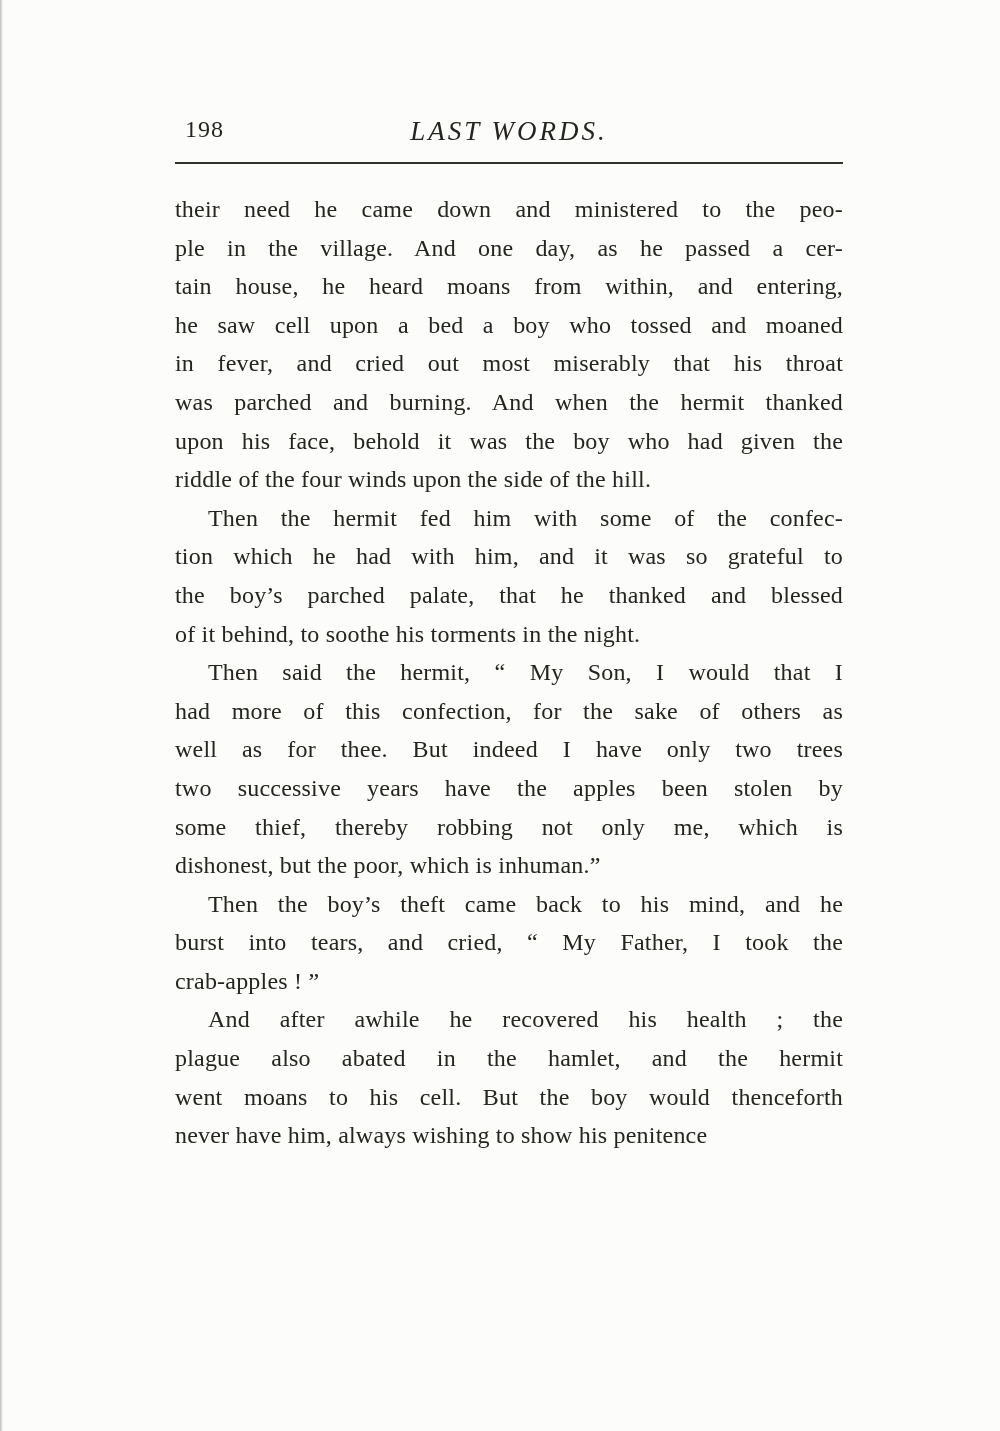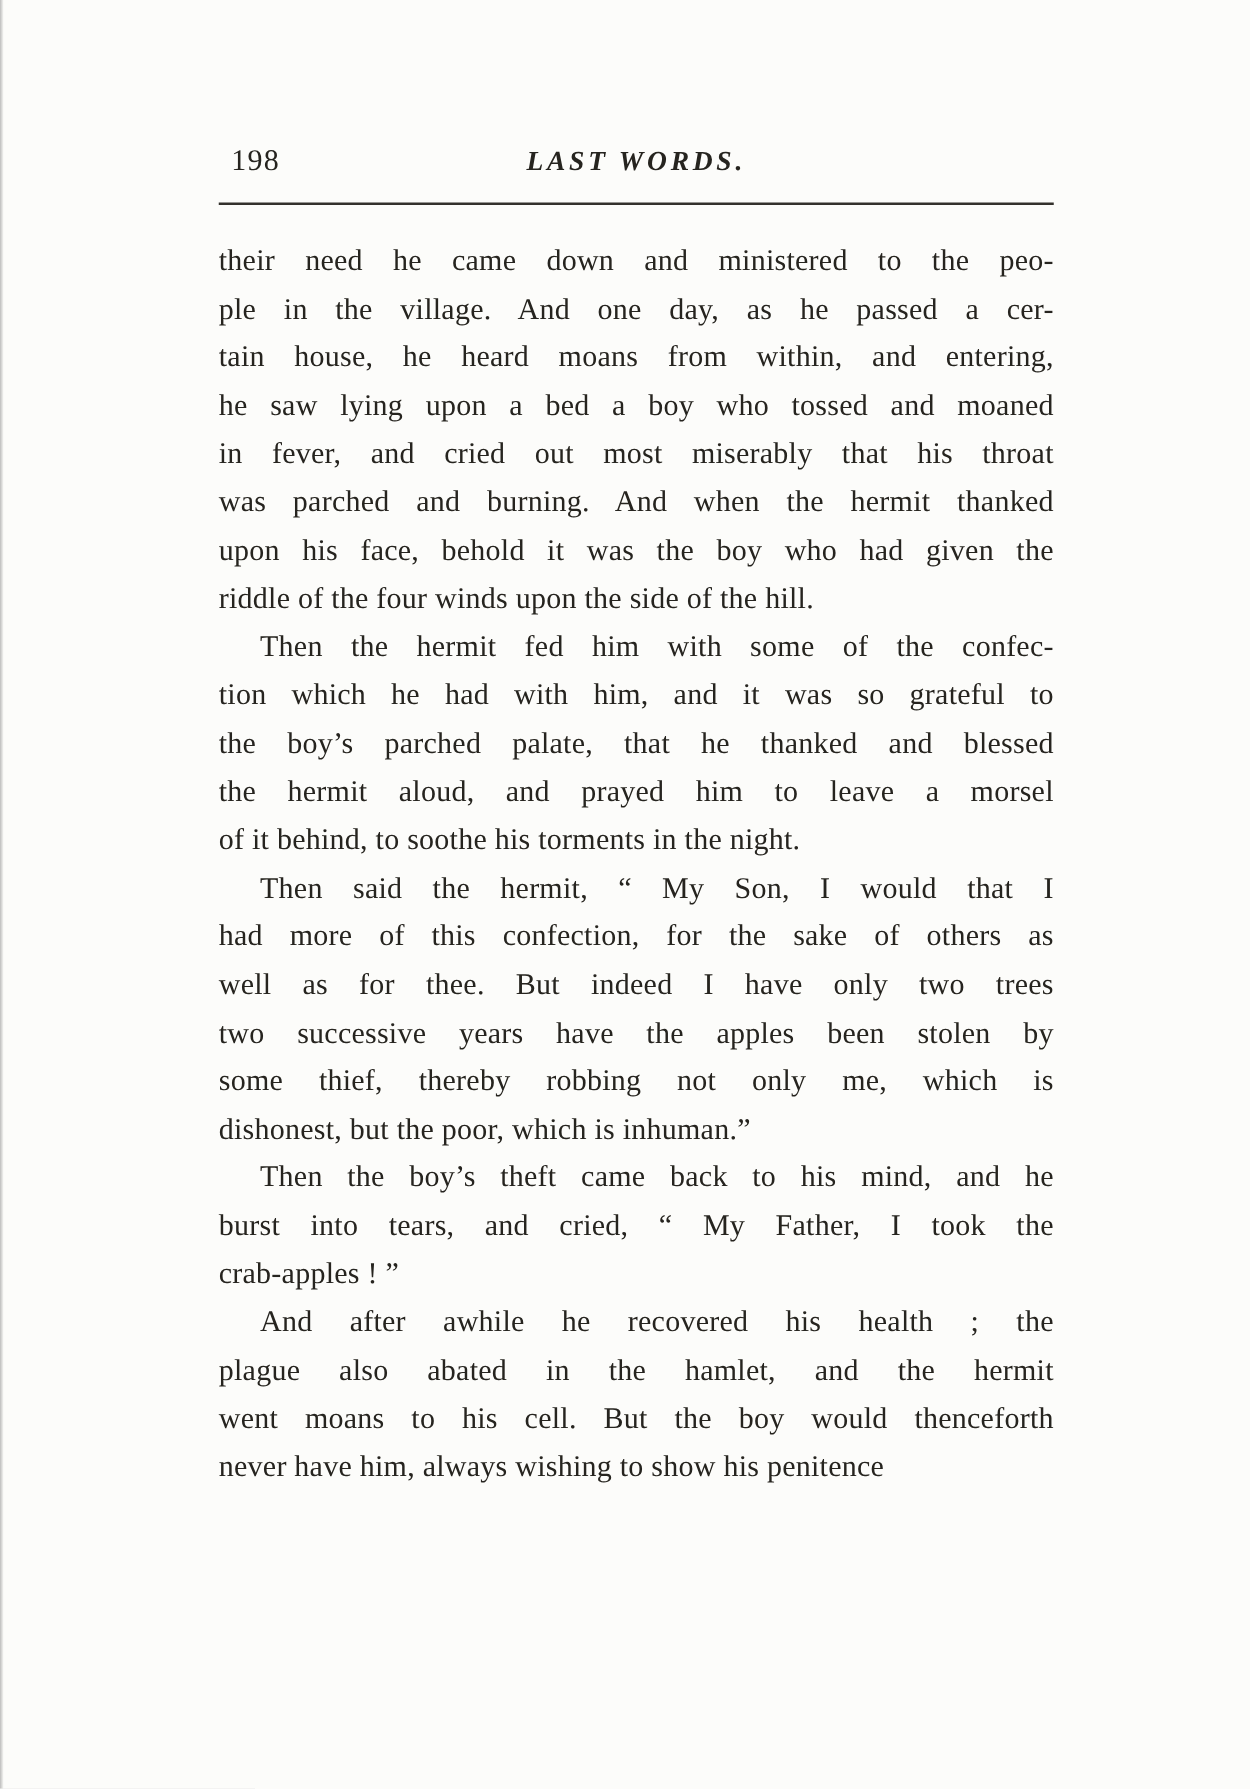--- a/index.html
+++ b/index.html
@@ -37,22 +37,22 @@
   .page-number {
     position: absolute;
     left: 10px;
     top: 4px;
     font-size: 24px;
     letter-spacing: 1px;
   }
   .running-head {
     text-align: center;
     font-style: italic;
-    font-weight: bold;
-    font-size: 22px;
+    font-weight: normal;
+    font-size: 27px;
     letter-spacing: 3px;
     padding-top: 4px;
   }
   .rule {
     border: none;
     border-top: 2px solid #33312c;
     margin: 12px 0 0 0;
   }
   .text-block {
     margin-top: 26px;
@@ -82,31 +82,30 @@
     <div class="header-row">
       <span class="page-number">198</span>
       <div class="running-head">LAST WORDS.</div>
     </div>
     <hr class="rule">
     <div class="text-block">
         <div class="paragraph">
           <div class="line">their need he came down and ministered to the peo-</div>
           <div class="line">ple in the village.  And one day, as he passed a cer-</div>
           <div class="line">tain house, he heard moans from within, and entering,</div>
-          <div class="line">he saw lying upon a bed a boy who tossed and moaned</div>
+          <div class="line">he saw cell upon a bed a boy who tossed and moaned</div>
           <div class="line">in fever, and cried out most miserably that his throat</div>
           <div class="line">was parched and burning.  And when the hermit thanked</div>
           <div class="line">upon his face, behold it was the boy who had given the</div>
           <div class="line last">riddle of the four winds upon the side of the hill.</div>
         </div>
         <div class="paragraph">
           <div class="line indent">Then the hermit fed him with some of the confec-</div>
           <div class="line">tion which he had with him, and it was so grateful to</div>
           <div class="line">the boy’s parched palate, that he thanked and blessed</div>
-          <div class="line">the hermit aloud, and prayed him to leave a morsel</div>
           <div class="line last">of it behind, to soothe his torments in the night.</div>
         </div>
         <div class="paragraph">
           <div class="line indent">Then said the hermit, “ My Son, I would that I</div>
           <div class="line">had more of this confection, for the sake of others as</div>
           <div class="line">well as for thee.  But indeed I have only two trees</div>
           <div class="line">two successive years have the apples been stolen by</div>
           <div class="line">some thief, thereby robbing not only me, which is</div>
           <div class="line last">dishonest, but the poor, which is inhuman.”</div>
         </div>

